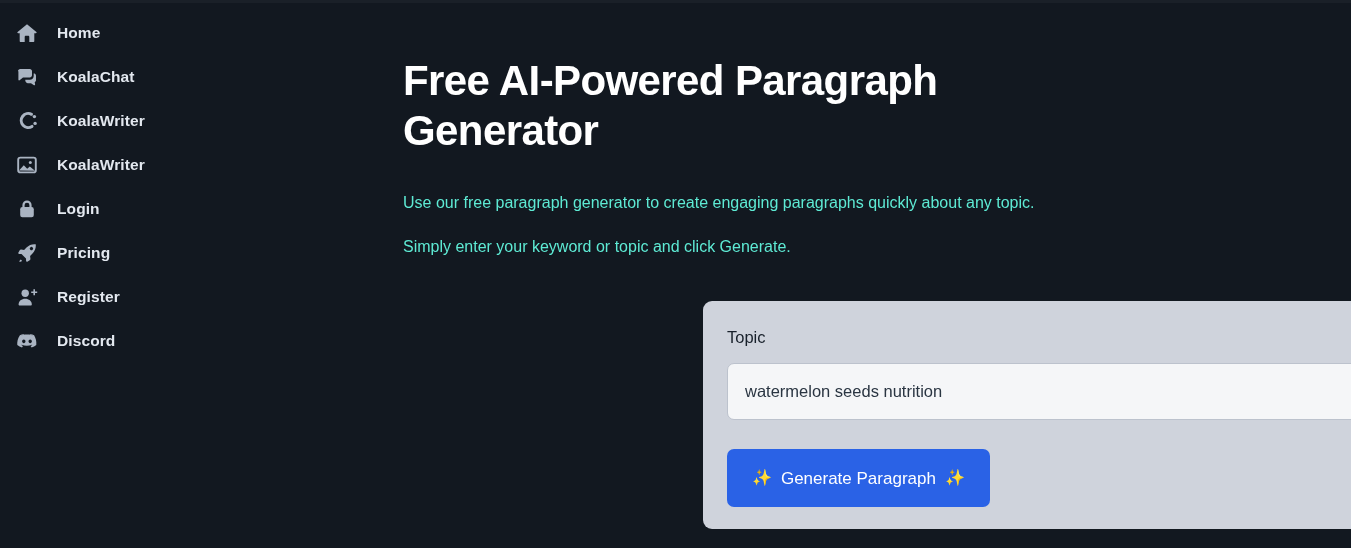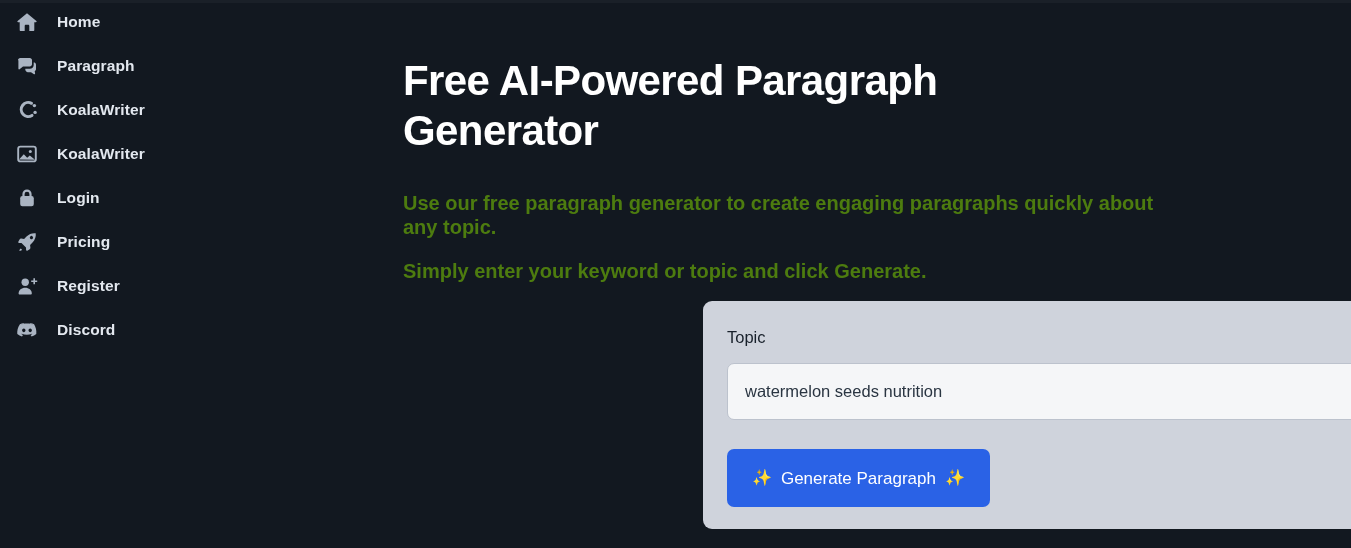--- a/index.html
+++ b/index.html
@@ -32,20 +32,21 @@
     background: #1a2028;
     z-index: 5;
   }
 
   
   .sidebar {
     width: 300px;
     min-width: 300px;
     height: 548px;
     background: #121820;
+    padding-top: 11px;
     display: flex;
     flex-direction: column;
   }
 
   .nav-item {
     display: flex;
     align-items: center;
     gap: 17px;
     height: 44px;
     padding-left: 14px;
@@ -85,24 +86,24 @@
   .hero-title {
     color: #ffffff;
     font-size: 42px;
     line-height: 50px;
     font-weight: 700;
     letter-spacing: -0.6px;
     max-width: 670px;
   }
 
   .hero-sub {
-    color: #4d7c0f;
-    font-size: 20px;
+    color: #5eead4;
+    font-size: 16px;
     line-height: 24px;
-    font-weight: 700;
+    font-weight: 400;
     margin-top: 35px;
     max-width: 790px;
   }
   .hero-sub + .hero-sub { margin-top: 20px; }
 
   
   .form-card {
     position: absolute;
     left: 403px;
     top: 285px;
@@ -177,21 +178,21 @@
       <span class="nav-label">Home</span>
     </a>
 
     <a class="nav-item">
       <span class="nav-icon">
         <svg width="24" height="24" viewBox="0 0 24 24" fill="currentColor" aria-hidden="true">
           <path d="M3 6.2C3 5 4 4 5.2 4h9.6C16 4 17 5 17 6.2v4.1c0 1.2-1 2.2-2.2 2.2H8l-3.4 2.8c-.5.4-1.2 0-1.2-.6V6.2z"></path>
           <path d="M18.6 8.2c1.3.1 2.4 1.2 2.4 2.6v4.3c0 1-.5 1.8-1.3 2.2l.4 2.2c.1.6-.6 1-1.1.7L16 18.2h-3.1c-1.4 0-2.6-1.1-2.6-2.6v-.8h4.6c2.1 0 3.8-1.7 3.8-3.8V8.2z"></path>
         </svg>
       </span>
-      <span class="nav-label">Paragraph</span>
+      <span class="nav-label">KoalaChat</span>
     </a>
 
 
     <a class="nav-item">
       <span class="nav-icon">
         <svg width="24" height="24" viewBox="0 0 24 24" fill="none" stroke="currentColor" stroke-width="3" stroke-linecap="round" aria-hidden="true">
           <path d="M16.5 5.3A7 7 0 1 0 17 17.4"></path>
           <path d="M19.4 7.6v.01" stroke-width="3.4"></path>
           <path d="M20.1 14.4v.01" stroke-width="3.4"></path>
         </svg>

